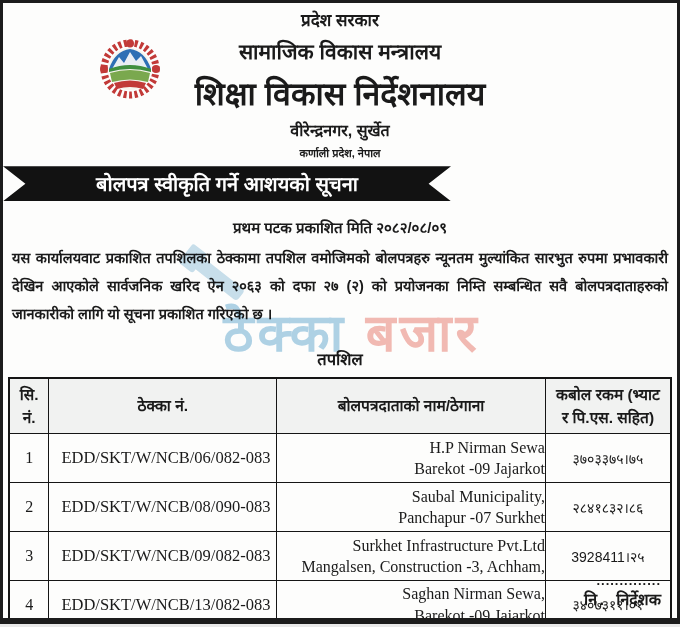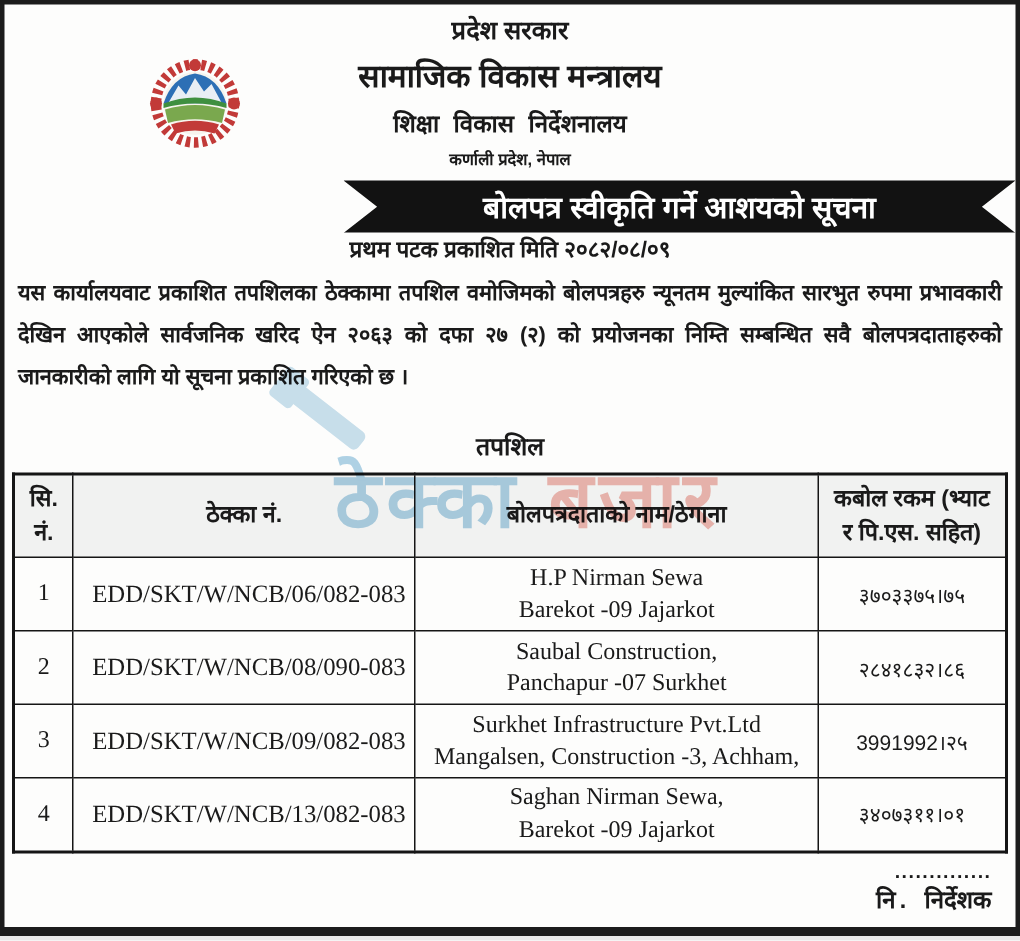--- a/index.html
+++ b/index.html
@@ -12,34 +12,34 @@
     border:3px solid #1c1c1c;
     border-bottom:6px solid #1c1c1c;
     overflow:hidden;
     font-family:"Liberation Sans", sans-serif;
     color:#1a1a1a;
   }
   
   .header { text-align:center; padding-top:7px; line-height:1.25; }
   .h-line1 { font-size:17px; font-weight:bold; margin-bottom:8px; }
   .h-line2 { font-size:21px; font-weight:bold; margin-bottom:8px; }
-  .h-line3 { font-size:16px; font-weight:bold; margin-bottom:7px;font-family:Liberation Mono, monospace; }
+  .h-line3 { font-size:32px; font-weight:bold; margin-bottom:7px; }
   .h-line4 { font-size:16px; font-weight:bold; margin-bottom:6px; }
   .h-line5 { font-size:11px; font-weight:bold; }
   .emblem { position:absolute; left:92px; top:36px; width:70px; height:66px; }
   
-  .ribbon-wrap { display:flex; justify-content:flex-end; margin-top:6px; }
+  .ribbon-wrap { display:flex; justify-content:flex-start; margin-top:6px; }
   .ribbon {
     width:448px; height:35px;
     background:#121212; color:#fff;
     display:flex; align-items:center; justify-content:center;
     font-size:20px; font-weight:bold;
     clip-path:polygon(0 0, 100% 0, 95% 50%, 100% 100%, 0 100%, 5% 50%);
   }
-  .pub-line { text-align:center; font-size:15px; font-weight:bold; margin-top:0; }
+  .pub-line { text-align:center; font-size:15px; font-weight:bold; margin-top:16px; }
   
   .body-par {
     padding:8px 9px 0 9px;
     font-size:14.5px; font-weight:bold;
     line-height:1.92; text-align:justify;
   }
   .details-heading { text-align:center; font-size:16.5px; font-weight:bold; margin-top:18px; }
   
   .watermark {
     position:absolute; left:12px; top:292px; width:100%;
@@ -74,21 +74,21 @@
     font-size:15.5px; font-weight:bold; background:#f1f2f1;
     height:56px; padding:2px 6px; line-height:1.5;
   }
   .notice-table td { height:49px; background:transparent; }
   .col-sn { width:40px; }
   .col-contract { width:228px; }
   .col-bidder { width:270px; }
   .col-amount { width:126px; }
   td.cell-sn { font-family:"Liberation Serif", serif; font-size:16px; }
   td.cell-contract { font-family:"Liberation Serif", serif; font-size:16.5px; text-align:left; padding-left:12px; }
-  td.cell-bidder { font-family:"Liberation Serif", serif; font-size:16px; line-height:1.35; }
+  td.cell-bidder { font-family:"Liberation Serif", serif; font-size:16px; line-height:1.35;text-align:right; }
   td.cell-amount { font-size:14px; }
   
   .signature { position:absolute; right:16px; bottom:8px; text-align:right; }
   .sig-dots { font-size:13px; font-weight:bold; letter-spacing:1px; line-height:1; }
   .sig-title { font-size:16px; font-weight:bold; margin-top:1px;font-family:Liberation Mono, monospace; }
 </style>
 </head>
 <body>
 
 <div class="page">
@@ -105,20 +105,21 @@
     <path d="M17 30 L24 18 L29 24 L35 13 L41 22 L46 17 L53 30 Z" fill="#e9eef4"></path>
     <path d="M14 30 Q35 22 56 30 L56 33 Q35 27 14 33 Z" fill="#3f8f3f"></path>
     <path d="M15 34 Q35 28 55 34 L53 43 Q35 38 17 43 Z" fill="#7aa84e"></path>
     <path d="M19 44 Q35 39 51 44 L48 50 Q35 46 22 50 Z" fill="#c23a38"></path>
   </svg>
 
   <div class="header">
     <div class="h-line1">प्रदेश सरकार</div>
     <div class="h-line2">सामाजिक विकास मन्त्रालय</div>
     <div class="h-line3">शिक्षा विकास निर्देशनालय</div>
+    <div class="h-line4">वीरेन्द्रनगर, सुर्खेत</div>
     <div class="h-line5">कर्णाली प्रदेश, नेपाल</div>
   </div>
 
   <div class="ribbon-wrap">
     <div class="ribbon">बोलपत्र स्वीकृति गर्ने आशयको सूचना</div>
   </div>
 
   <div class="pub-line">प्रथम पटक प्रकाशित मिति २०८२/०८/०९</div>
 
   <div class="body-par">यस कार्यालयवाट प्रकाशित तपशिलका ठेक्कामा तपशिल वमोजिमको बोलपत्रहरु न्यूनतम मुल्यांकित सारभुत रुपमा प्रभावकारी देखिन आएकोले सार्वजनिक खरिद ऐन २०६३ को दफा २७ (२) को प्रयोजनका निम्ति सम्बन्धित सवै बोलपत्रदाताहरुको जानकारीको लागि यो सूचना प्रकाशित गरिएको छ ।</div>
@@ -156,33 +157,33 @@
         <td class="cell-bidder">
           <div>H.P Nirman Sewa</div>
           <div>Barekot -09 Jajarkot</div>
         </td>
         <td class="cell-amount">३७०३३७५।७५</td>
       </tr>
       <tr>
         <td class="cell-sn">2</td>
         <td class="cell-contract">EDD/SKT/W/NCB/08/090-083</td>
         <td class="cell-bidder">
-          <div>Saubal Construction,</div>
+          <div>Saubal Municipality,</div>
           <div>Panchapur -07 Surkhet</div>
         </td>
         <td class="cell-amount">२८४१८३२।८६</td>
       </tr>
       <tr>
         <td class="cell-sn">3</td>
         <td class="cell-contract">EDD/SKT/W/NCB/09/082-083</td>
         <td class="cell-bidder">
           <div>Surkhet Infrastructure Pvt.Ltd</div>
           <div>Mangalsen, Construction -3, Achham,</div>
         </td>
-        <td class="cell-amount">3991992।२५</td>
+        <td class="cell-amount">3928411।२५</td>
       </tr>
       <tr>
         <td class="cell-sn">4</td>
         <td class="cell-contract">EDD/SKT/W/NCB/13/082-083</td>
         <td class="cell-bidder">
           <div>Saghan Nirman Sewa,</div>
           <div>Barekot -09 Jajarkot</div>
         </td>
         <td class="cell-amount">३४०७३११।०१</td>
       </tr>

